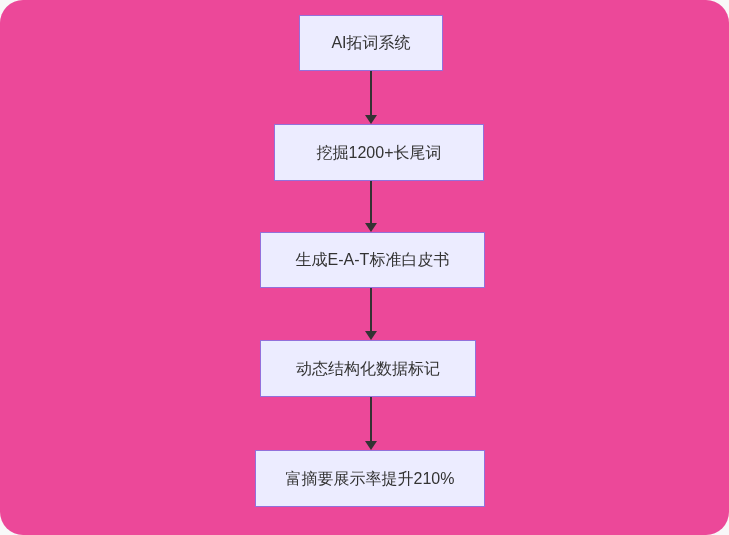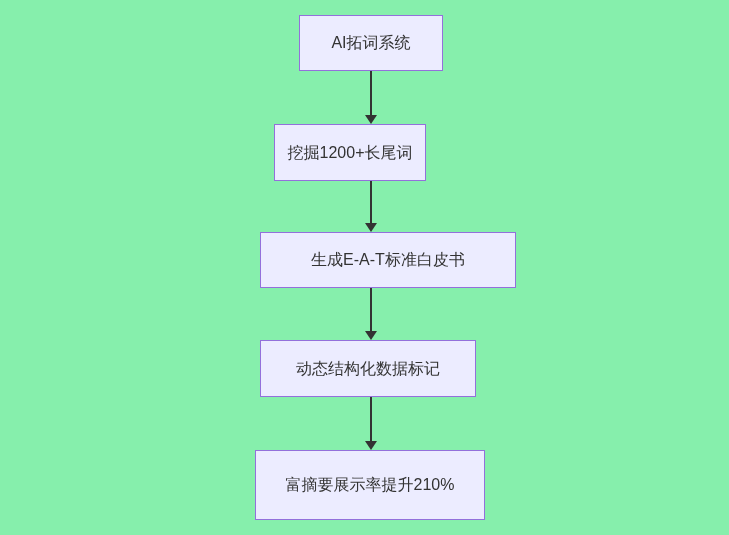--- a/index.html
+++ b/index.html
@@ -10,21 +10,22 @@
     width: 729px;
     height: 535px;
     background: #f8f8f8;
     font-family: "Liberation Sans", "DejaVu Sans", sans-serif;
     overflow: hidden;
   }
   .canvas {
     position: relative;
     width: 729px;
     height: 535px;
-    background: #86efac;
+    background: #ec4899;
+    border-radius: 23px;
   }
   .node {
     position: absolute;
     box-sizing: border-box;
     background: #ECECFF;
     border: 1px solid #9370DB;
     color: #333333;
     font-size: 16px;
     display: flex;
     align-items: center;
@@ -54,33 +55,33 @@
 </style>
 </head>
 <body>
 
 <div class="canvas">
 
   <div class="node" style="left:299px; top:15px; width:144px; height:56px;">
     <span>AI拓词系统</span>
   </div>
 
-  <div class="node" style="left:274px; top:124px; width:152px; height:57px;">
+  <div class="node" style="left:274px; top:124px; width:210px; height:57px;">
     <span>挖掘1200+长尾词</span>
   </div>
 
-  <div class="node" style="left:260px; top:232px; width:256px; height:56px;">
+  <div class="node" style="left:260px; top:232px; width:225px; height:56px;">
     <span>生成E-A-T标准白皮书</span>
   </div>
 
   <div class="node" style="left:260px; top:340px; width:216px; height:57px;">
     <span>动态结构化数据标记</span>
   </div>
 
-  <div class="node" style="left:255px; top:450px; width:230px; height:70px;text-align:center;">
+  <div class="node" style="left:255px; top:450px; width:230px; height:57px;text-align:center;">
     <span>富摘要展示率提升210%</span>
   </div>
 
   <div class="edge" style="left:364px; top:71px; height:53px;">
     <div class="line"></div>
     <div class="head"></div>
   </div>
 
   <div class="edge" style="left:364px; top:181px; height:51px;">
     <div class="line"></div>

